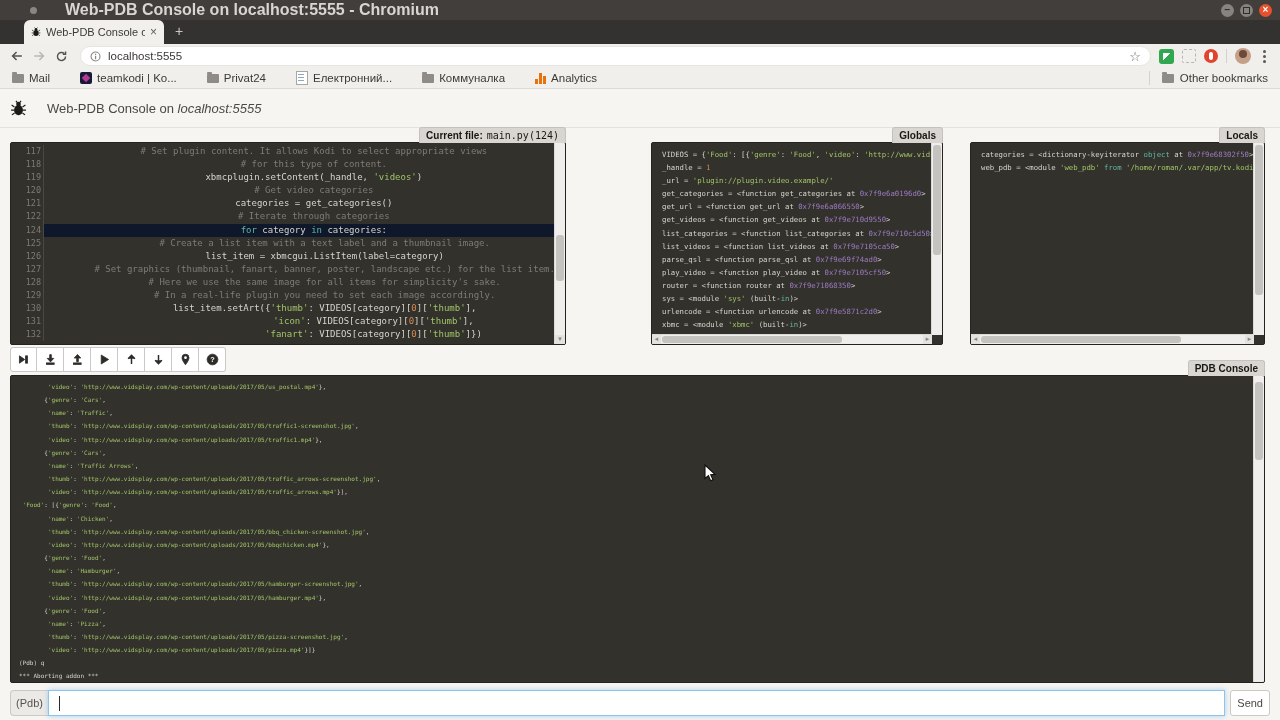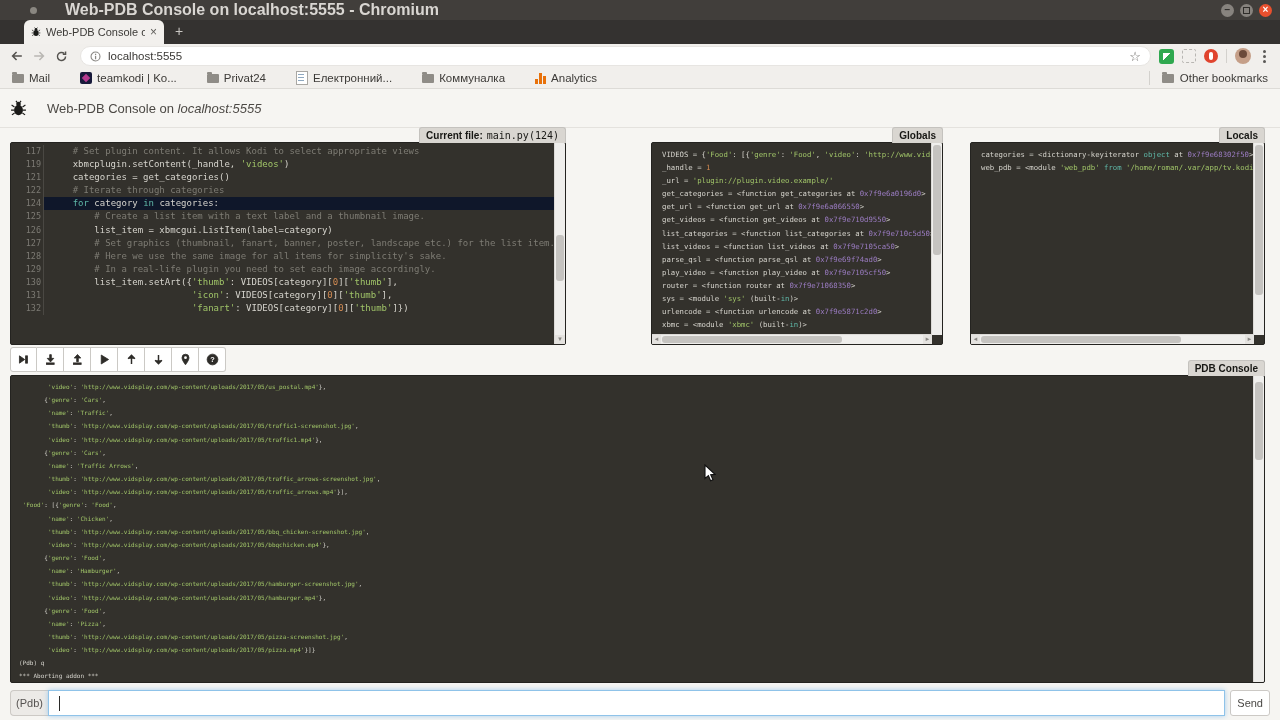--- a/index.html
+++ b/index.html
@@ -80,21 +80,21 @@
   .code-wrap{left:10px;top:142px;width:556px;height:203px;}
   .glob-wrap{left:651px;top:142px;width:292px;height:203px;}
   .loc-wrap {left:970px;top:142px;width:295px;height:203px;}
   .cons-wrap{left:10px;top:375px;width:1255px;height:308px;}
 
   .code-lines{position:absolute;left:0;top:0;right:10px;bottom:0;overflow:hidden;
       font-family:"DejaVu Sans Mono",monospace;font-size:9px;line-height:13.1px;padding-top:2px;}
   .crow{display:flex;white-space:pre;}
   .lno{width:30px;min-width:30px;text-align:right;padding-right:2px;color:#7c7a73;
        border-right:1px solid #4a4843;font-size:8.5px;}
-  .ccode{padding-left:7px;color:#d6d4cd;flex:1;}
+  .ccode{padding-left:7px;color:#d6d4cd;flex:1;text-align:center;}
   .crow.cur .ccode{background:#0f172a;}
 
   .kv-lines{position:absolute;left:0;top:0;right:10px;bottom:9px;overflow:hidden;white-space:pre;
       font-family:"DejaVu Sans Mono",monospace;font-size:7.3px;line-height:13.1px;color:#d6d4cd;padding:5px 0 0 10px;}
   .cons-lines{position:absolute;left:0;top:0;right:10px;bottom:0;overflow:hidden;white-space:pre;
       font-family:"DejaVu Sans Mono",monospace;font-size:6px;line-height:13.15px;color:#d6d4cd;padding:4px 0 0 8px;}
 
   .ts{color:var(--string);} .tc{color:var(--comment);} .tk{color:var(--keyword);}
   .tn{color:var(--number);} .th{color:var(--address);}
 
@@ -249,21 +249,23 @@
 </div>
 
 <div class="pwrap code-wrap">
   <div class="plabel">
     <span>Current file:</span>
       <span class="mono">main.py(124)</span>
   </div>
   <div class="pbody">
     <div class="code-lines">
         <div class="crow"><span class="lno">117</span><span class="ccode"><span class="tc">    # Set plugin content. It allows Kodi to select appropriate views</span></span></div>
+        <div class="crow"><span class="lno">118</span><span class="ccode"><span class="tc">    # for this type of content.</span></span></div>
         <div class="crow"><span class="lno">119</span><span class="ccode">    xbmcplugin.setContent(_handle, <span class="ts">'videos'</span>)</span></div>
+        <div class="crow"><span class="lno">120</span><span class="ccode"><span class="tc">    # Get video categories</span></span></div>
         <div class="crow"><span class="lno">121</span><span class="ccode">    categories = get_categories()</span></div>
         <div class="crow"><span class="lno">122</span><span class="ccode"><span class="tc">    # Iterate through categories</span></span></div>
         <div class="crow cur"><span class="lno">124</span><span class="ccode">    <span class="tk">for</span> category <span class="tk">in</span> categories:</span></div>
         <div class="crow"><span class="lno">125</span><span class="ccode"><span class="tc">        # Create a list item with a text label and a thumbnail image.</span></span></div>
         <div class="crow"><span class="lno">126</span><span class="ccode">        list_item = xbmcgui.ListItem(label=category)</span></div>
         <div class="crow"><span class="lno">127</span><span class="ccode"><span class="tc">        # Set graphics (thumbnail, fanart, banner, poster, landscape etc.) for the list item.</span></span></div>
         <div class="crow"><span class="lno">128</span><span class="ccode"><span class="tc">        # Here we use the same image for all items for simplicity's sake.</span></span></div>
         <div class="crow"><span class="lno">129</span><span class="ccode"><span class="tc">        # In a real-life plugin you need to set each image accordingly.</span></span></div>
         <div class="crow"><span class="lno">130</span><span class="ccode">        list_item.setArt({<span class="ts">'thumb'</span>: VIDEOS[category][<span class="tn">0</span>][<span class="ts">'thumb'</span>],</span></div>
         <div class="crow"><span class="lno">131</span><span class="ccode">                          <span class="ts">'icon'</span>: VIDEOS[category][<span class="tn">0</span>][<span class="ts">'thumb'</span>],</span></div>

